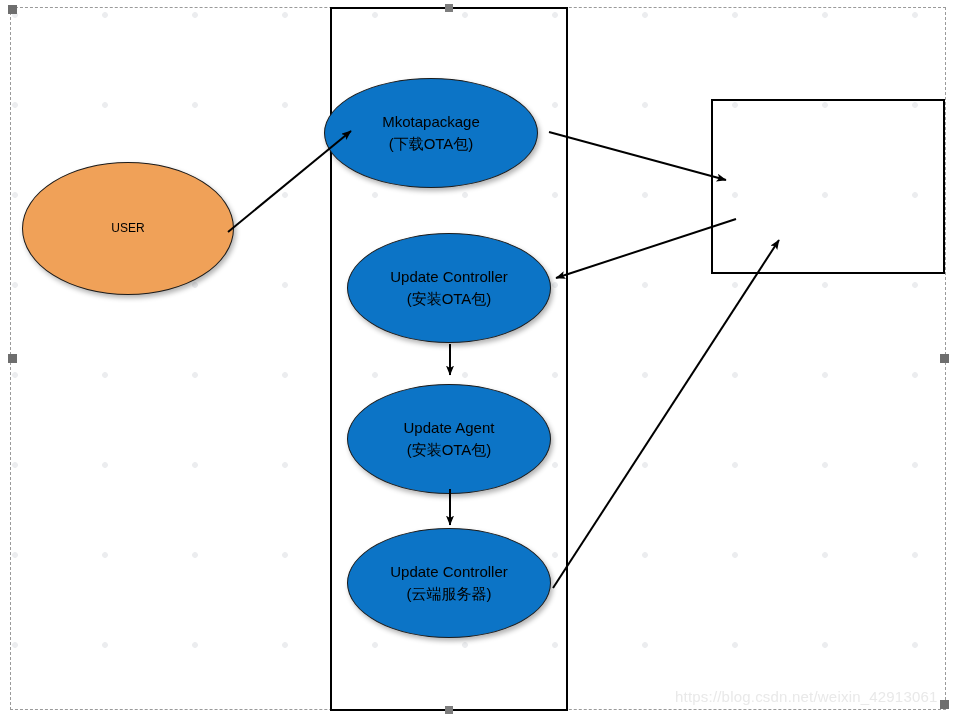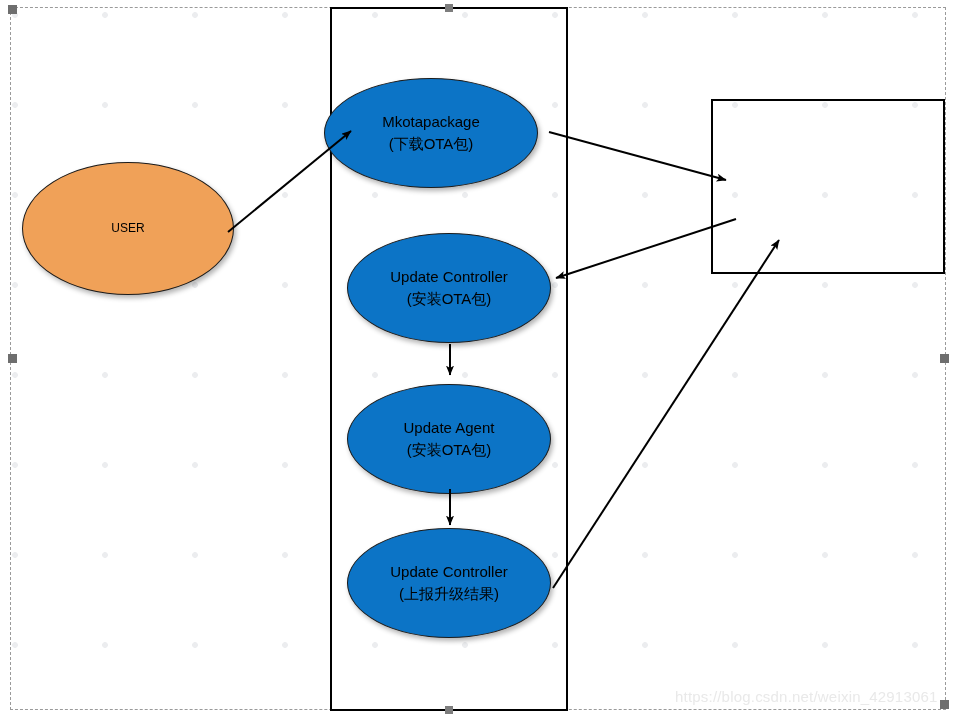--- a/index.html
+++ b/index.html
@@ -148,21 +148,21 @@
     <span class="l2">(安装OTA包)</span>
   </div>
 
   <div class="node blue" id="node-agent">
     <span class="l1">Update Agent</span>
     <span class="l2">(安装OTA包)</span>
   </div>
 
   <div class="node blue" id="node-ctrl-rep">
     <span class="l1">Update Controller</span>
-    <span class="l2">(上报升级结果)</span>
+    <span class="l2">(云端服务器)</span>
   </div>
 
 
   <svg id="arrows" viewBox="0 0 954 719">
     <defs>
       <marker id="ah" markerWidth="11" markerHeight="11" refX="9.4" refY="4" orient="auto" markerUnits="userSpaceOnUse">
         <path d="M0,0 L10,4 L0,8 L2.3,4 Z" fill="#000000"></path>
       </marker>
     </defs>
 

